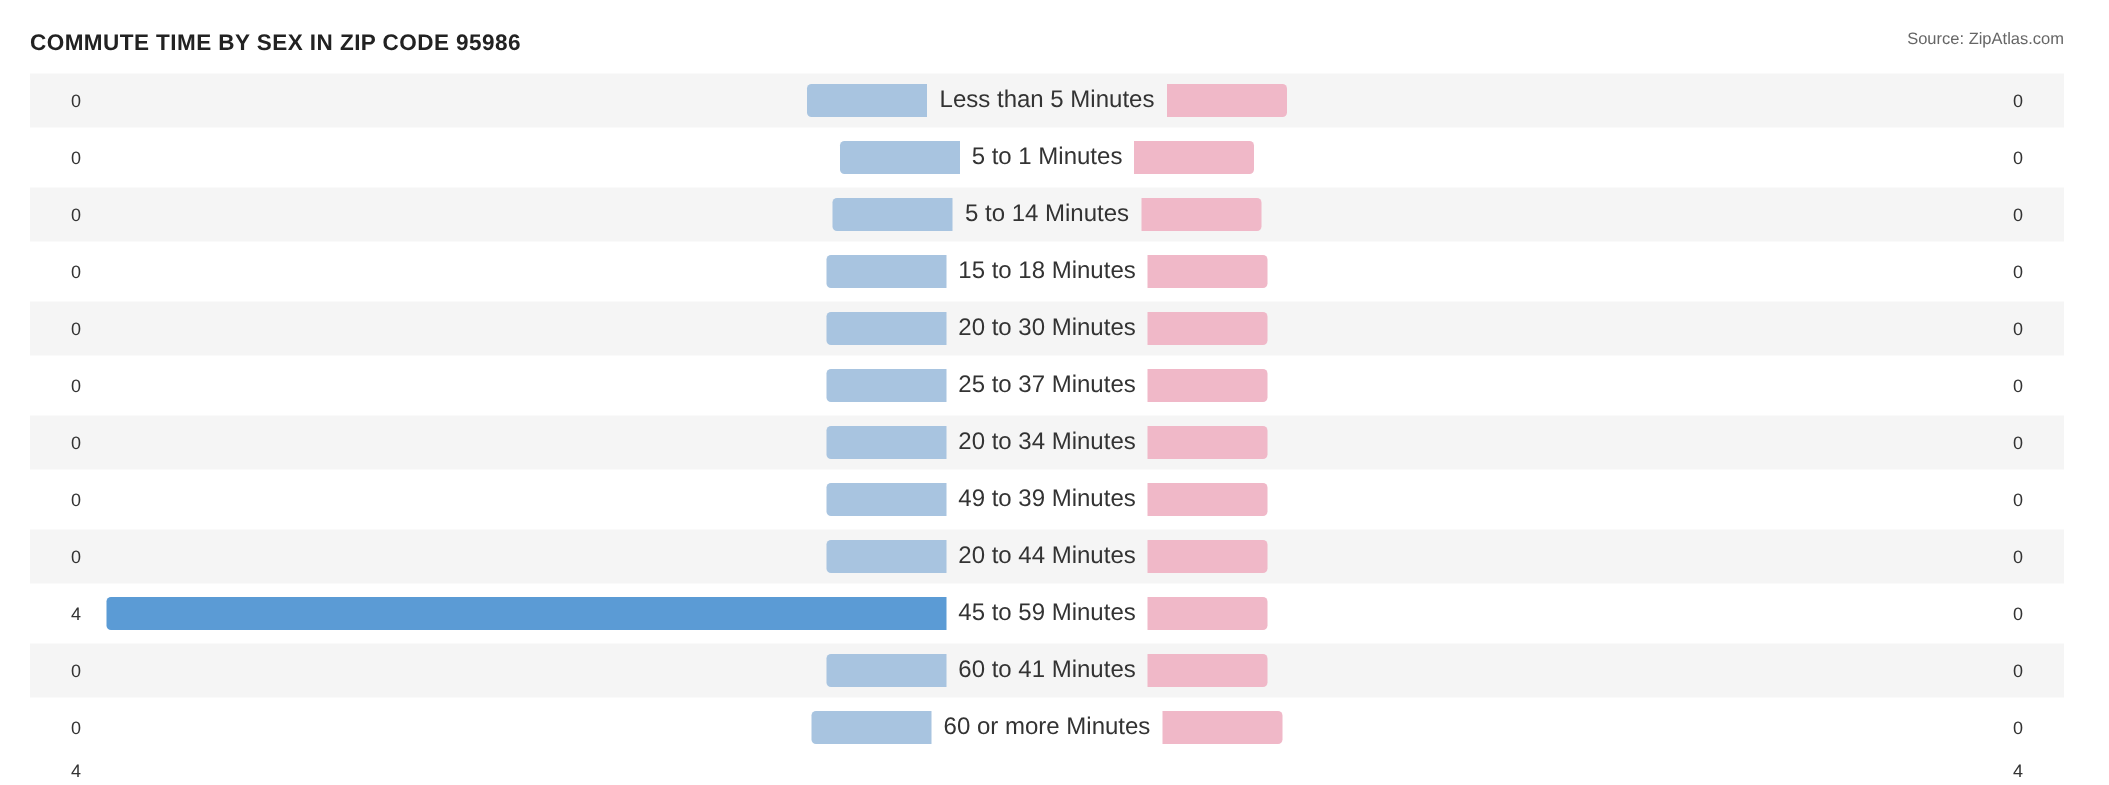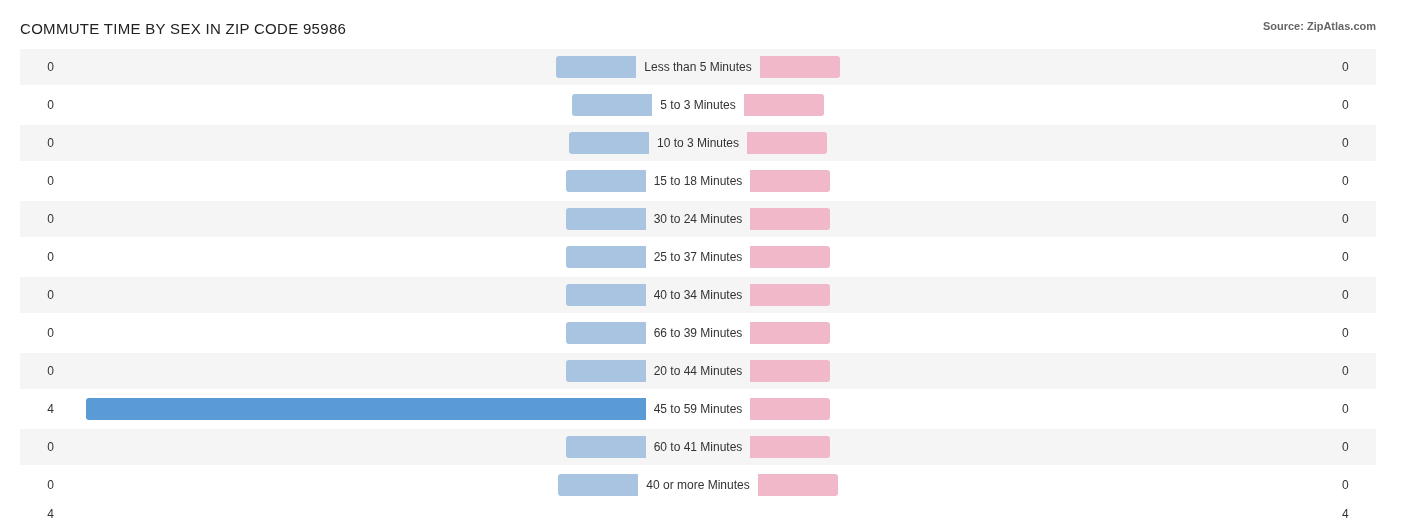--- a/index.html
+++ b/index.html
@@ -11,29 +11,28 @@
       padding: 20px 30px 20px 20px;
     }
     .header-row {
       display: flex;
       justify-content: space-between;
       align-items: flex-start;
       margin-bottom: 12px;
     }
     .chart-title {
       font-size: 15px;
-      font-weight: normal;
+      font-weight: bold;
       color: #222;
       text-transform: uppercase;
       letter-spacing: 0.3px;
     }
     .source-text {
       font-size: 11px;
       color: #666;
-      font-weight: bold;
     }
     .chart-area {
       width: 100%;
     }
     .bar-row {
       display: flex;
       align-items: center;
       height: 36px;
       margin-bottom: 2px;
     }
@@ -70,21 +69,21 @@
       display: flex;
       justify-content: flex-end;
       flex: 1;
     }
     .female-bar-wrap {
       display: flex;
       justify-content: flex-start;
       flex: 1;
     }
     .bar-label {
-      font-size: 12px;
+      font-size: 16px;
       color: #333;
       white-space: nowrap;
       padding: 0 8px;
       z-index: 1;
       background: transparent;
     }
     .male-bar {
       background: #a8c4e0;
       height: 22px;
       border-radius: 3px 0 0 3px;
@@ -156,36 +155,36 @@
       </div>
       <span class="right-value">0</span>
     </div>
     <div class="bar-row">
       <span class="left-value">0</span>
       <div class="bar-container">
         <div class="bars-wrapper">
           <div class="male-bar-wrap">
             <div class="male-bar" style="width: 80px;"></div>
           </div>
-          <span class="bar-label">5 to 3 Minutes</span>
-          <div class="female-bar-wrap">
-            <div class="female-bar" style="width: 80px;"></div>
-          </div>
-        </div>
-      </div>
-      <span class="right-value">0</span>
-    </div>
-    <div class="bar-row">
-      <span class="left-value">0</span>
-      <div class="bar-container">
-        <div class="bars-wrapper">
-          <div class="male-bar-wrap">
-            <div class="male-bar" style="width: 80px;"></div>
-          </div>
-          <span class="bar-label">10 to 3 Minutes</span>
+          <span class="bar-label">5 to 1 Minutes</span>
+          <div class="female-bar-wrap">
+            <div class="female-bar" style="width: 80px;"></div>
+          </div>
+        </div>
+      </div>
+      <span class="right-value">0</span>
+    </div>
+    <div class="bar-row">
+      <span class="left-value">0</span>
+      <div class="bar-container">
+        <div class="bars-wrapper">
+          <div class="male-bar-wrap">
+            <div class="male-bar" style="width: 80px;"></div>
+          </div>
+          <span class="bar-label">5 to 14 Minutes</span>
           <div class="female-bar-wrap">
             <div class="female-bar" style="width: 80px;"></div>
           </div>
         </div>
       </div>
       <span class="right-value">0</span>
     </div>
     <div class="bar-row">
       <span class="left-value">0</span>
       <div class="bar-container">
@@ -201,21 +200,21 @@
       </div>
       <span class="right-value">0</span>
     </div>
     <div class="bar-row">
       <span class="left-value">0</span>
       <div class="bar-container">
         <div class="bars-wrapper">
           <div class="male-bar-wrap">
             <div class="male-bar" style="width: 80px;"></div>
           </div>
-          <span class="bar-label">30 to 24 Minutes</span>
+          <span class="bar-label">20 to 30 Minutes</span>
           <div class="female-bar-wrap">
             <div class="female-bar" style="width: 80px;"></div>
           </div>
         </div>
       </div>
       <span class="right-value">0</span>
     </div>
     <div class="bar-row">
       <span class="left-value">0</span>
       <div class="bar-container">
@@ -231,36 +230,36 @@
       </div>
       <span class="right-value">0</span>
     </div>
     <div class="bar-row">
       <span class="left-value">0</span>
       <div class="bar-container">
         <div class="bars-wrapper">
           <div class="male-bar-wrap">
             <div class="male-bar" style="width: 80px;"></div>
           </div>
-          <span class="bar-label">40 to 34 Minutes</span>
-          <div class="female-bar-wrap">
-            <div class="female-bar" style="width: 80px;"></div>
-          </div>
-        </div>
-      </div>
-      <span class="right-value">0</span>
-    </div>
-    <div class="bar-row">
-      <span class="left-value">0</span>
-      <div class="bar-container">
-        <div class="bars-wrapper">
-          <div class="male-bar-wrap">
-            <div class="male-bar" style="width: 80px;"></div>
-          </div>
-          <span class="bar-label">66 to 39 Minutes</span>
+          <span class="bar-label">20 to 34 Minutes</span>
+          <div class="female-bar-wrap">
+            <div class="female-bar" style="width: 80px;"></div>
+          </div>
+        </div>
+      </div>
+      <span class="right-value">0</span>
+    </div>
+    <div class="bar-row">
+      <span class="left-value">0</span>
+      <div class="bar-container">
+        <div class="bars-wrapper">
+          <div class="male-bar-wrap">
+            <div class="male-bar" style="width: 80px;"></div>
+          </div>
+          <span class="bar-label">49 to 39 Minutes</span>
           <div class="female-bar-wrap">
             <div class="female-bar" style="width: 80px;"></div>
           </div>
         </div>
       </div>
       <span class="right-value">0</span>
     </div>
     <div class="bar-row">
       <span class="left-value">0</span>
       <div class="bar-container">
@@ -306,21 +305,21 @@
       </div>
       <span class="right-value">0</span>
     </div>
     <div class="bar-row">
       <span class="left-value">0</span>
       <div class="bar-container">
         <div class="bars-wrapper">
           <div class="male-bar-wrap">
             <div class="male-bar" style="width: 80px;"></div>
           </div>
-          <span class="bar-label">40 or more Minutes</span>
+          <span class="bar-label">60 or more Minutes</span>
           <div class="female-bar-wrap">
             <div class="female-bar" style="width: 80px;"></div>
           </div>
         </div>
       </div>
       <span class="right-value">0</span>
     </div>
   </div>
 
 <div class="axis-row">

